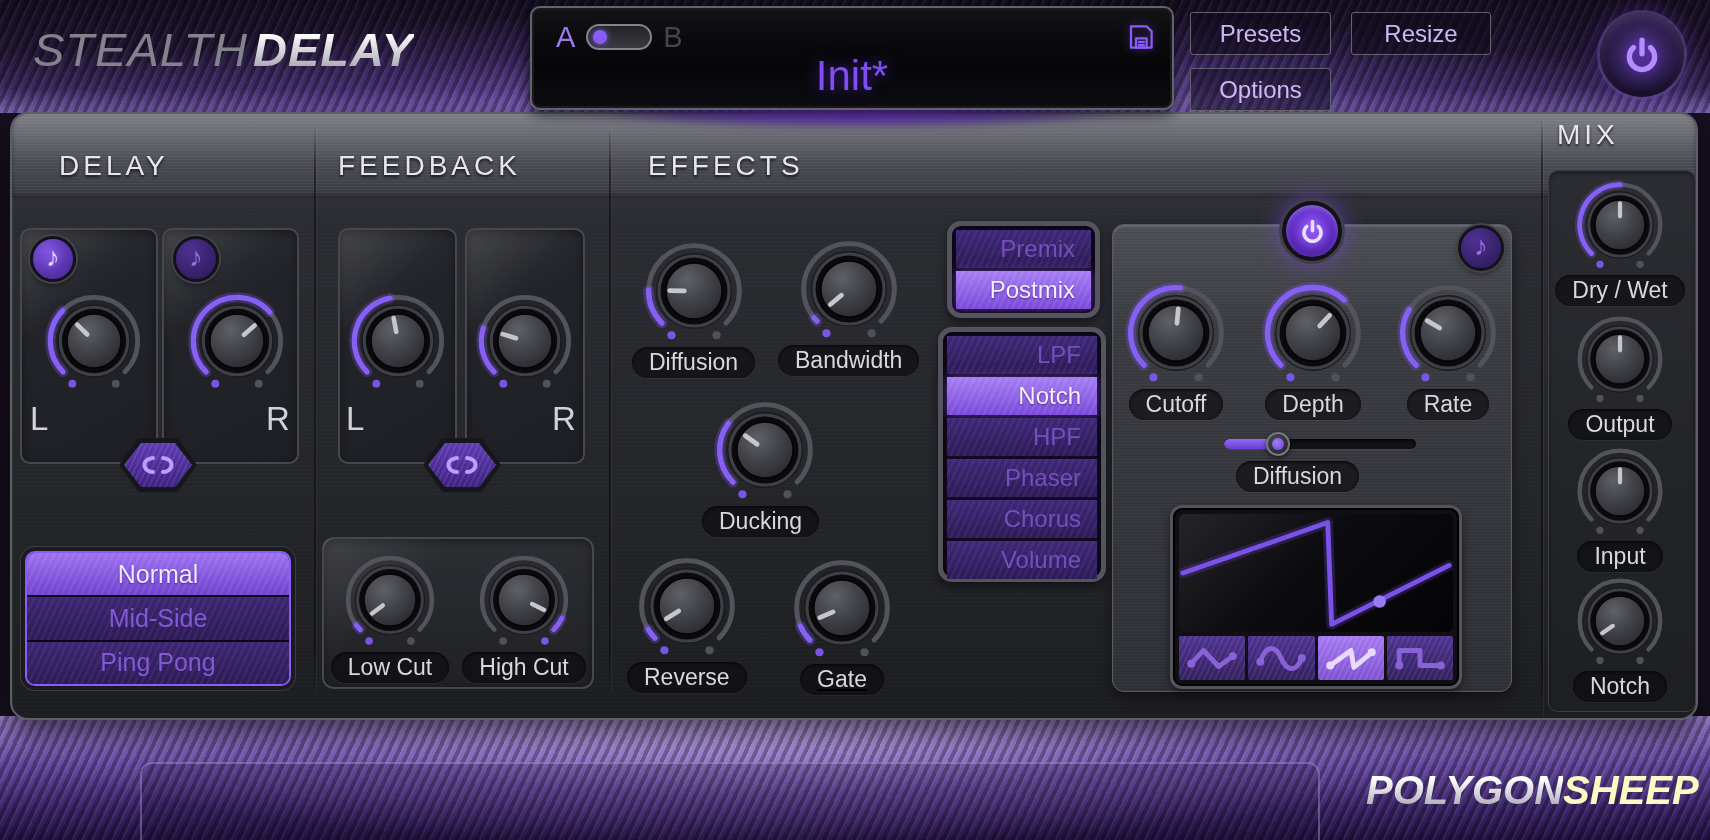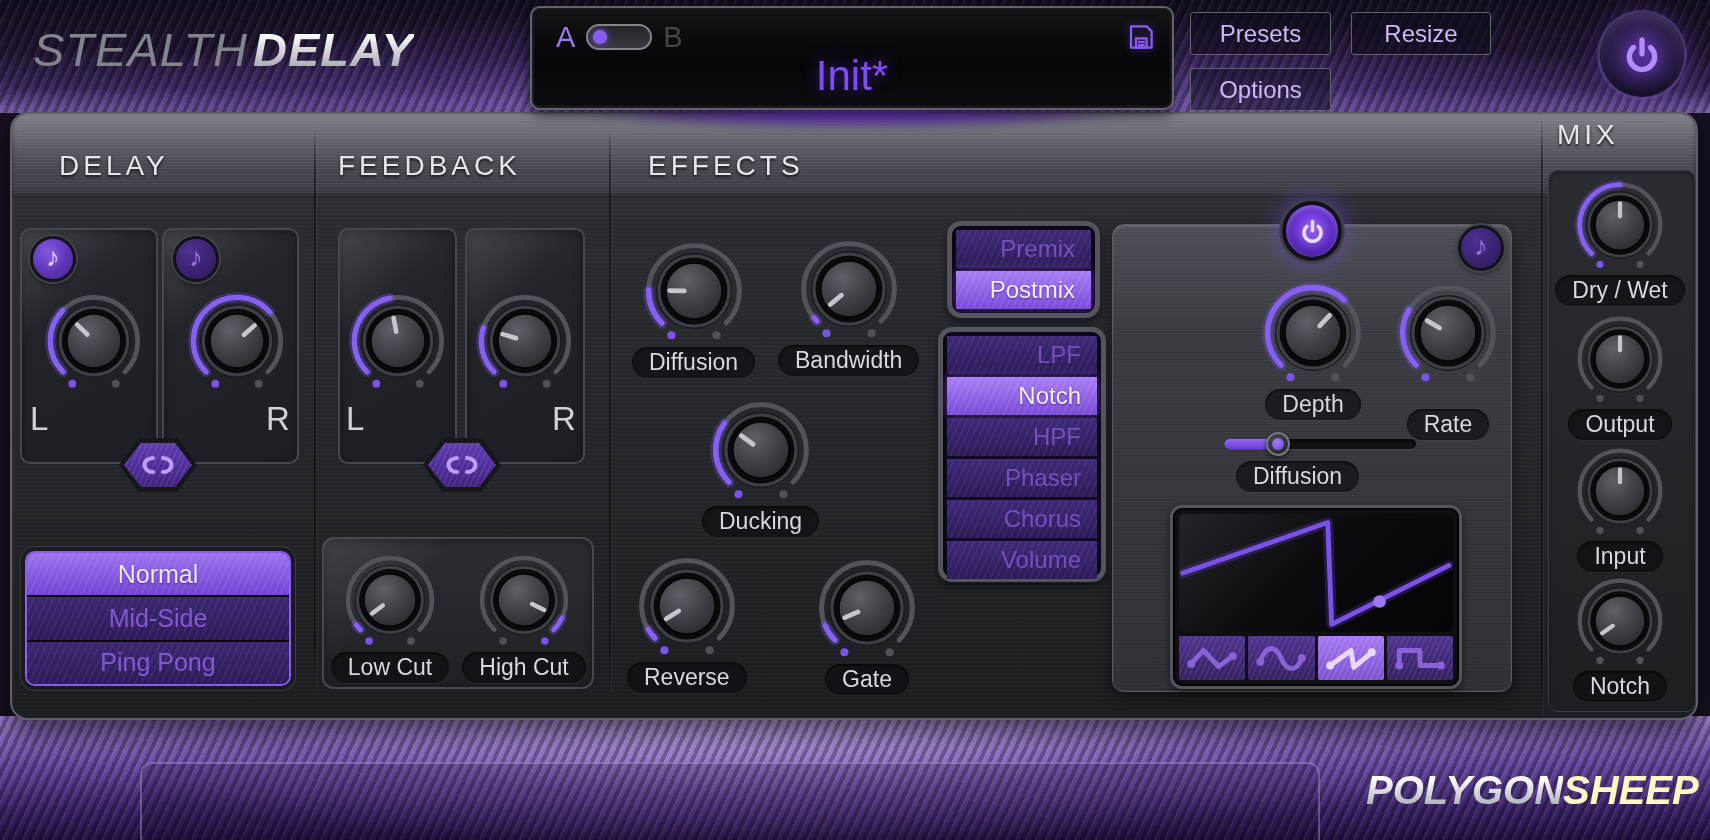--- a/index.html
+++ b/index.html
@@ -126,26 +126,26 @@
   .knob-unit .knob{position:relative;left:auto;top:auto;}
   .k108{width:108px;height:108px;}
   .k100{width:100px;height:100px;}
   .k96{width:96px;height:96px;}
   .badge{margin-top:2px;background:rgba(10,10,14,.62);border-radius:16px;padding:2px 17px;color:#d8d9de;font-size:23px;white-space:nowrap;
     box-shadow:inset 0 1px 3px rgba(0,0,0,.8), 0 1px 1px rgba(255,255,255,.05);}
   #u-lowcut{left:332px;top:550px;width:116px;}
   #u-highcut{left:466px;top:550px;width:116px;}
   #u-diff{left:632px;top:237px;}
   #u-over{left:778px;top:235px;}
-  #u-duck{left:702px;top:396px;}
+  #u-duck{left:702px;top:396px;align-items:flex-end;}
   #u-rev{left:627px;top:552px;}
-  #u-gate{left:813px;top:554px;}
+  #u-gate{left:788px;top:554px;text-decoration:underline;}
   #u-cut{left:1122px;top:279px;}
   #u-dep{left:1259px;top:279px;}
-  #u-rate{left:1394px;top:279px;gap:20px;}
+  #u-rate{left:1394px;top:279px;}
   #u-dw{left:1570px;top:177px;width:100px;}
   #u-out{left:1570px;top:311px;width:100px;}
   #u-in{left:1570px;top:443px;width:100px;}
   #u-sleep{left:1570px;top:573px;width:100px;}
 
   
   .mode-box{position:absolute;left:25px;top:551px;width:266px;height:135px;border:2px solid #8a5cf6;border-radius:10px;overflow:hidden;z-index:3;
     background:#0d0715;box-shadow:0 0 0 4px #1a1b1f, 0 0 0 5px #3c3d44, inset 0 0 6px rgba(0,0,0,.6);display:flex;flex-direction:column;}
   .mode-row{flex:1;display:flex;align-items:center;justify-content:center;font-size:25px;color:#8159d2;border-bottom:2px solid #0b0516;cursor:pointer;
     background:repeating-linear-gradient(115deg, rgba(255,255,255,.05) 0 2px, rgba(0,0,0,0) 2px 6px),linear-gradient(180deg,#3c2672,#2d1b57);}
@@ -496,20 +496,37 @@
   <div class="power-mod on">
     <svg viewBox="0 0 40 40" fill="none" stroke="currentColor" stroke-width="4.6" stroke-linecap="round">
       <path d="M12.6 13.5 a11 11 0 1 0 14.8 0"></path>
         <line x1="20" y1="7" x2="20" y2="19"></line>
     </svg>
   </div>
   <div class="note-btn" id="note-mod">
       <span class="ng">♪</span>
     </div>
 
+  <div class="knob-unit" id="u-cut">
+    <div class="knob k108">
+        <svg viewBox="0 0 100 100">
+          <path d="M20.3 79.7 A42 42 0 1 1 79.7 79.7" stroke="#53545b" stroke-width="4.5" fill="none" stroke-linecap="round"></path>
+          <path d="M20.3 79.7 A42 42 0 0 1 53.95 8.19" stroke="#7a54e6" stroke-width="10" opacity=".3" fill="none" stroke-linecap="round"></path>
+          <path d="M20.3 79.7 A42 42 0 0 1 53.95 8.19" stroke="#8660f2" stroke-width="5" fill="none" stroke-linecap="round"></path>
+          <circle cx="29.12" cy="90.99" r="3.8" fill="#7a54e6"></circle>
+          <circle cx="70.88" cy="90.99" r="3.8" fill="#515259"></circle>
+          <circle cx="50" cy="50" r="34.5" fill="#3f4046"></circle>
+          <circle cx="50" cy="50" r="34.5" fill="none" stroke="#191a1e" stroke-width="1.2"></circle>
+          <circle cx="50" cy="50" r="31" fill="#0a0a0d"></circle>
+          <circle cx="50" cy="50" r="26" fill="url(#kg)" stroke="#050507" stroke-width="1.4"></circle>
+          <line x1="50.85" y1="41.04" x2="52.12" y2="27.6" stroke="#c6c7cd" stroke-width="4.4" stroke-linecap="round"></line>
+        </svg>
+      </div>
+    <div class="badge">Cutoff</div>
+  </div>
   <div class="knob-unit" id="u-dep">
     <div class="knob k108">
         <svg viewBox="0 0 100 100">
           <path d="M20.3 79.7 A42 42 0 1 1 79.7 79.7" stroke="#53545b" stroke-width="4.5" fill="none" stroke-linecap="round"></path>
           <path d="M20.3 79.7 A42 42 0 0 1 78.75 19.38" stroke="#7a54e6" stroke-width="10" opacity=".3" fill="none" stroke-linecap="round"></path>
           <path d="M20.3 79.7 A42 42 0 0 1 78.75 19.38" stroke="#8660f2" stroke-width="5" fill="none" stroke-linecap="round"></path>
           <circle cx="29.12" cy="90.99" r="3.8" fill="#7a54e6"></circle>
           <circle cx="70.88" cy="90.99" r="3.8" fill="#515259"></circle>
           <circle cx="50" cy="50" r="34.5" fill="#3f4046"></circle>
           <circle cx="50" cy="50" r="34.5" fill="none" stroke="#191a1e" stroke-width="1.2"></circle>

